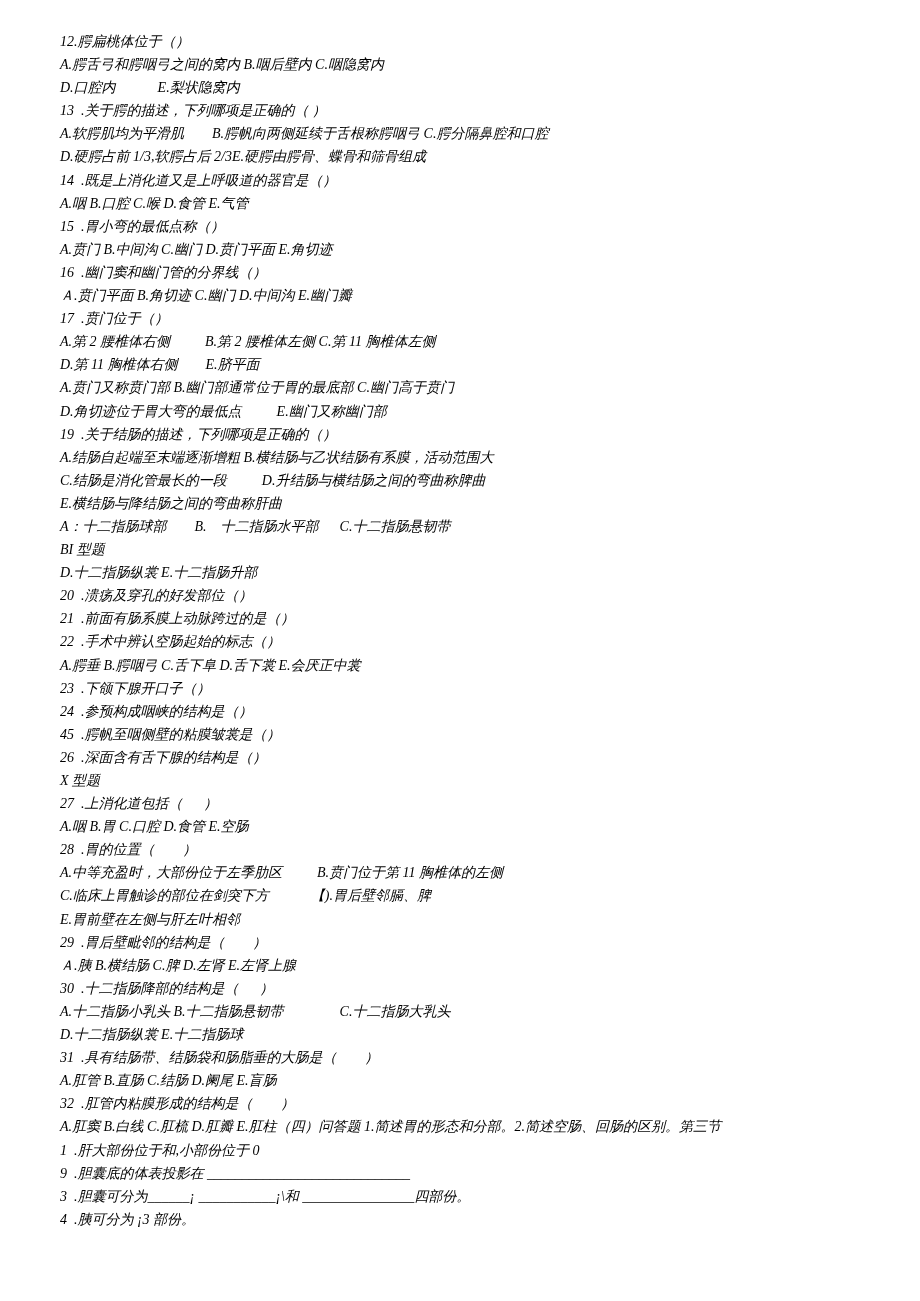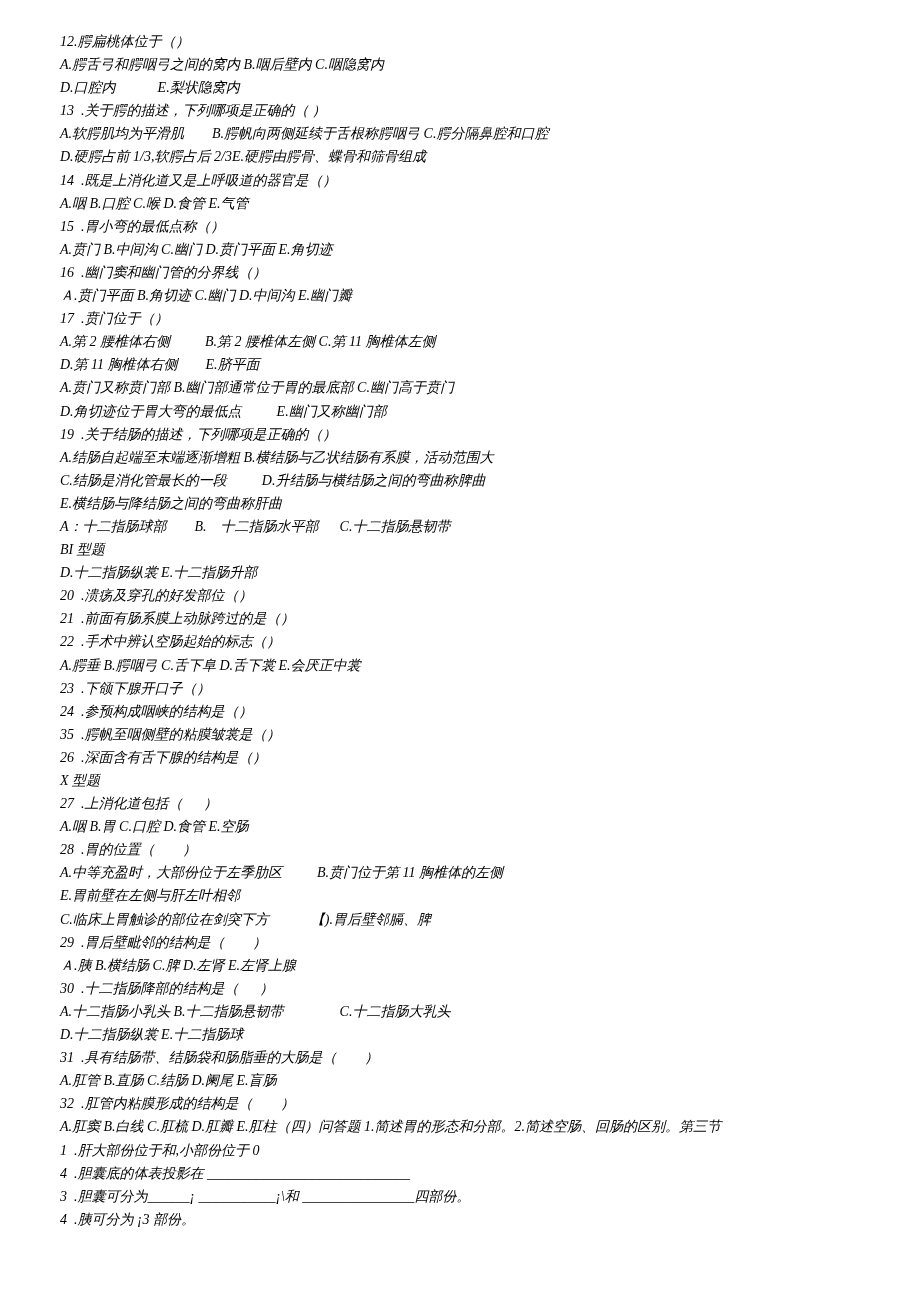--- a/index.html
+++ b/index.html
@@ -46,35 +46,35 @@
     <div class="line">E.横结肠与降结肠之间的弯曲称肝曲</div>
     <div class="line">A：十二指肠球部        B.    十二指肠水平部      C.十二指肠悬韧带</div>
     <div class="line">BI 型题</div>
     <div class="line">D.十二指肠纵裳 E.十二指肠升部</div>
     <div class="line">20  .溃疡及穿孔的好发部位（）</div>
     <div class="line">21  .前面有肠系膜上动脉跨过的是（）</div>
     <div class="line">22  .手术中辨认空肠起始的标志（）</div>
     <div class="line">A.腭垂 B.腭咽弓 C.舌下阜 D.舌下裳 E.会厌正中裳</div>
     <div class="line">23  .下颌下腺开口子（）</div>
     <div class="line">24  .参预构成咽峡的结构是（）</div>
-    <div class="line">35  .腭帆至咽侧壁的粘膜皱裳是（）</div>
+    <div class="line">45  .腭帆至咽侧壁的粘膜皱裳是（）</div>
     <div class="line">26  .深面含有舌下腺的结构是（）</div>
     <div class="line">X 型题</div>
     <div class="line">27  .上消化道包括（      ）</div>
     <div class="line">A.咽 B.胃 C.口腔 D.食管 E.空肠</div>
     <div class="line">28  .胃的位置（        ）</div>
     <div class="line">A.中等充盈时，大部份位于左季肋区          B.贲门位于第 11 胸椎体的左侧</div>
+    <div class="line">C.临床上胃触诊的部位在剑突下方            【).胃后壁邻膈、脾</div>
     <div class="line">E.胃前壁在左侧与肝左叶相邻</div>
-    <div class="line">C.临床上胃触诊的部位在剑突下方            【).胃后壁邻膈、脾</div>
     <div class="line">29  .胃后壁毗邻的结构是（        ）</div>
     <div class="line">Ａ.胰 B.横结肠 C.脾 D.左肾 E.左肾上腺</div>
     <div class="line">30  .十二指肠降部的结构是（      ）</div>
     <div class="line">A.十二指肠小乳头 B.十二指肠悬韧带                C.十二指肠大乳头</div>
     <div class="line">D.十二指肠纵裳 E.十二指肠球</div>
     <div class="line">31  .具有结肠带、结肠袋和肠脂垂的大肠是（        ）</div>
     <div class="line">A.肛管 B.直肠 C.结肠 D.阑尾 E.盲肠</div>
     <div class="line">32  .肛管内粘膜形成的结构是（        ）</div>
     <div class="line">A.肛窦 B.白线 C.肛梳 D.肛瓣 E.肛柱（四）问答题 1.简述胃的形态和分部。2.简述空肠、回肠的区别。第三节</div>
     <div class="line">1  .肝大部份位于和,小部份位于 0</div>
-    <div class="line">4  .胆囊底的体表投影在 _____________________________</div>
+    <div class="line">9  .胆囊底的体表投影在 _____________________________</div>
     <div class="line">3  .胆囊可分为______¡ ___________¡\和 ________________四部份。</div>
     <div class="line">4  .胰可分为 ¡3 部份。</div>
   </div>
 
 </body></html>

